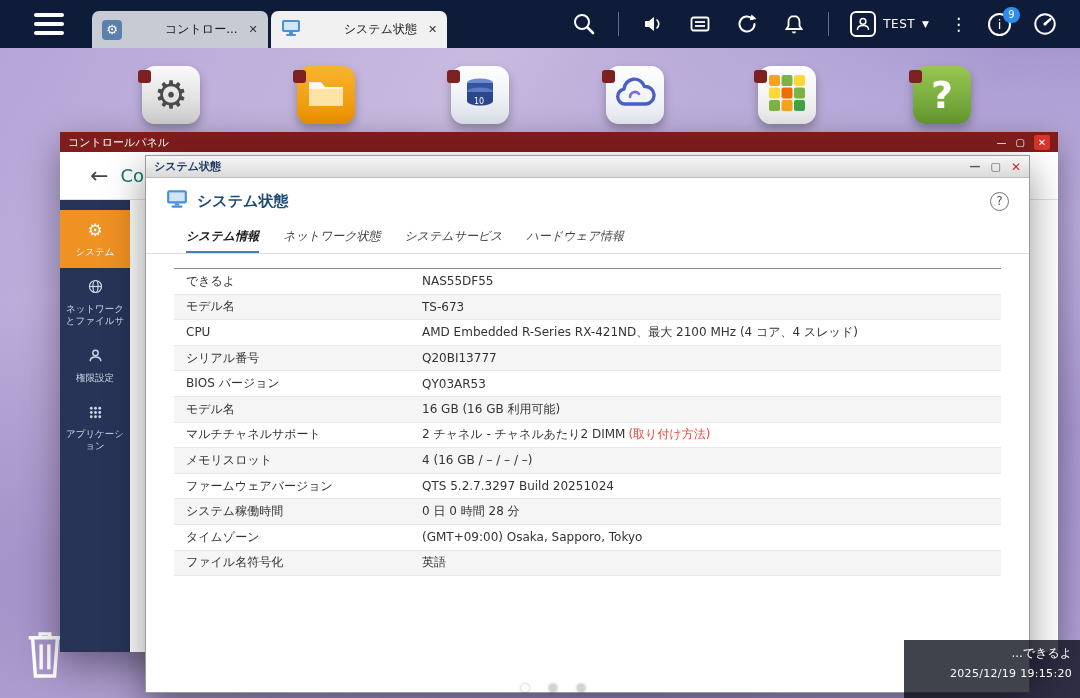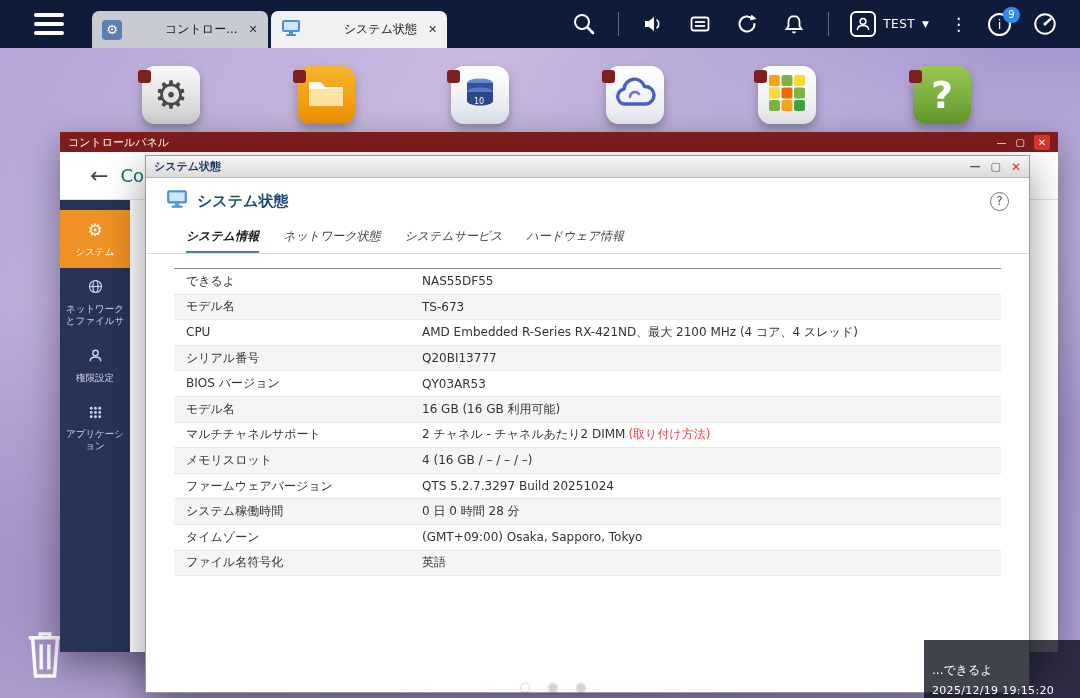--- a/index.html
+++ b/index.html
@@ -76,21 +76,21 @@
   .row:nth-child(even) { background:#f5f5f5; }
   .row .lbl { width:248px; padding-left:12px; flex-shrink:0; }
   .row .val { white-space:nowrap; }
   .row a.link { color:#ef4444; text-decoration:none; margin-left:3px; }
 
   
   .trash { position:absolute; left:22px; bottom:12px; z-index:6; cursor:pointer; }
   .dots { position:absolute; left:521px; bottom:6px; display:flex; gap:20px; z-index:40; }
   .dot { width:8px; height:8px; border-radius:50%; background:rgba(200,200,200,.8); box-shadow:0 0 3px rgba(0,0,0,.35); cursor:pointer; }
   .dot.on { background:#fff; }
-  .corner { position:absolute; right:0; bottom:0; width:156px; height:58px; background:rgba(10,13,26,.78); z-index:35; color:#fff; text-align:left; padding:22px 8px; }
+  .corner { position:absolute; right:0; bottom:0; width:176px; height:58px; background:rgba(10,13,26,.78); z-index:35; color:#fff; text-align:right; padding:5px 8px; }
   .corner .toast { font-size:12px; }
   .corner .clock { font-size:11px; margin-top:5px; letter-spacing:.3px; }
 </style>
 </head>
 <body>
 
 <div class="screen">
 
   <div class="topbar">
     <div class="hamburger">

